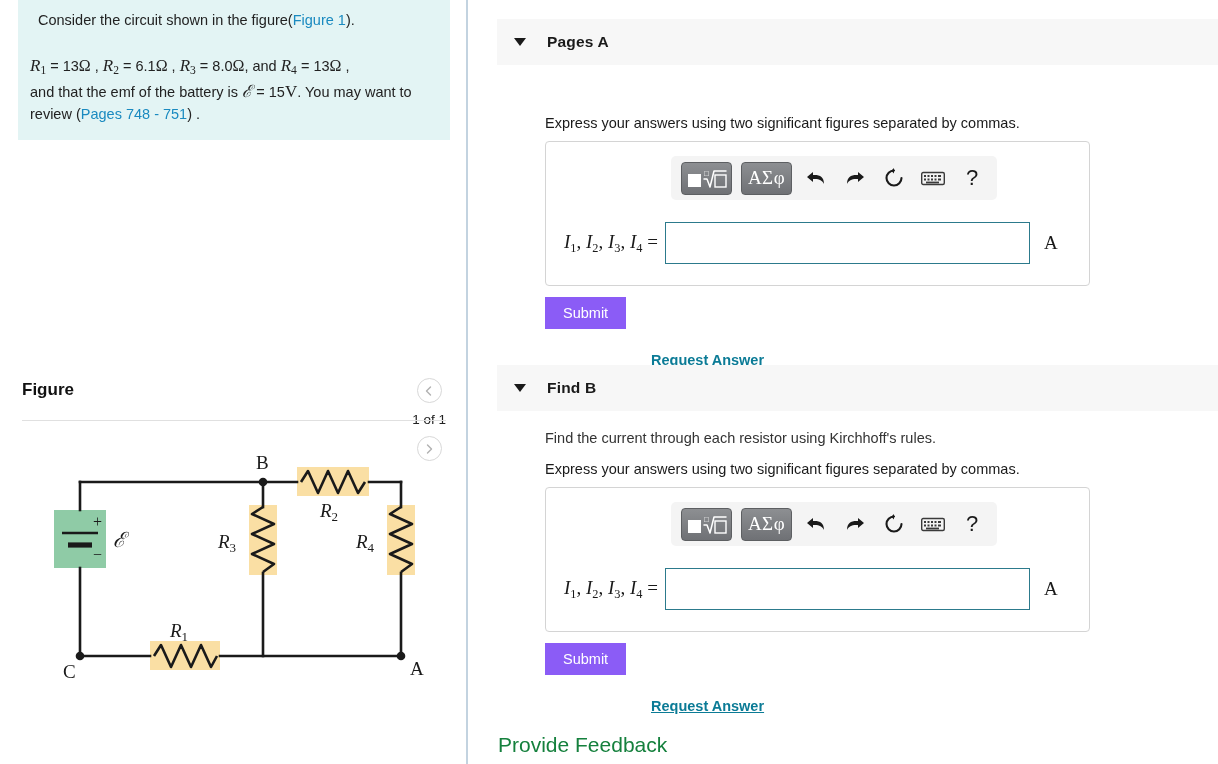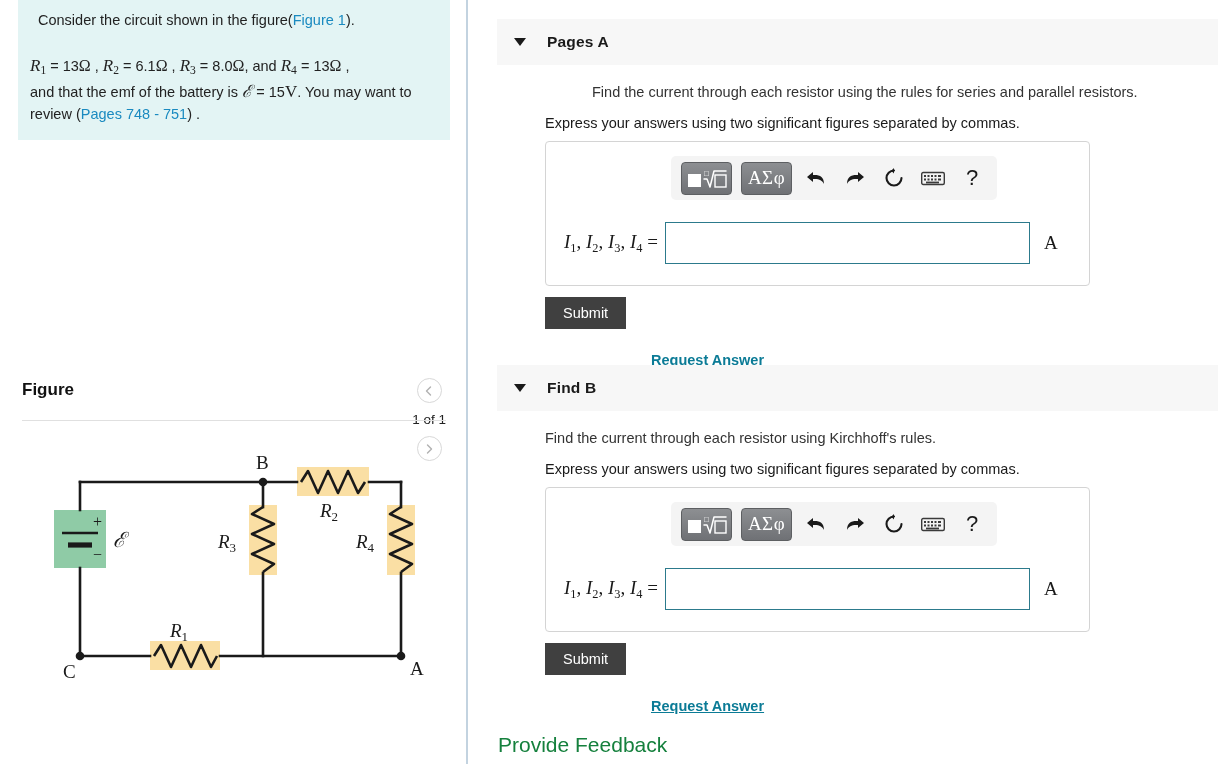--- a/index.html
+++ b/index.html
@@ -198,21 +198,21 @@
     font-family: "Liberation Serif", serif;
     font-size: 19px;
     color: #1a1a1a;
     margin-left: 14px;
   }
 
   .submit-btn {
     position: absolute;
     height: 32px;
     padding: 0 18px;
-    background: #404040;
+    background: #8b5cf6;
     color: #fff;
     border: none;
     font-size: 14.5px;
     font-family: "Liberation Sans", sans-serif;
     cursor: pointer;
   }
   .req-link {
     position: absolute;
     font-size: 14.5px;
     font-weight: bold;
@@ -333,21 +333,20 @@
 
   <div id="col-divider"></div>
 
   <div id="right-col">
 
     <div class="part-header" style="top:19px;">
       <div class="caret"></div>
       <div class="part-label">Pages A</div>
     </div>
 
-    <div class="prompt" style="left:124px; top:84px;">Find the current through each resistor using the rules for series and parallel resistors.</div>
     <div class="express" style="left:77px; top:115px;">Express your answers using two significant figures separated by commas.</div>
 
     <div class="answer-card" style="left:77px; top:141px; width:545px; height:145px;">
       <div class="mathbar" style="left:125px; top:14px;">
         <div class="mb-btn">
           <svg width="40" height="23" viewBox="0 0 40 23">
             <rect x="1" y="7" width="13" height="13" fill="#ffffff"></rect>
             <text x="17" y="9" font-family="Liberation Serif, serif" font-size="8" fill="#ffffff">□</text>
             <path d="M17,12 L20,12 L23,20 L27,4 L39,4" fill="none" stroke="#ffffff" stroke-width="1.5" stroke-linejoin="round" stroke-linecap="round"></path>
             <rect x="28" y="8" width="11" height="12" fill="none" stroke="#ffffff" stroke-width="1.4"></rect>

